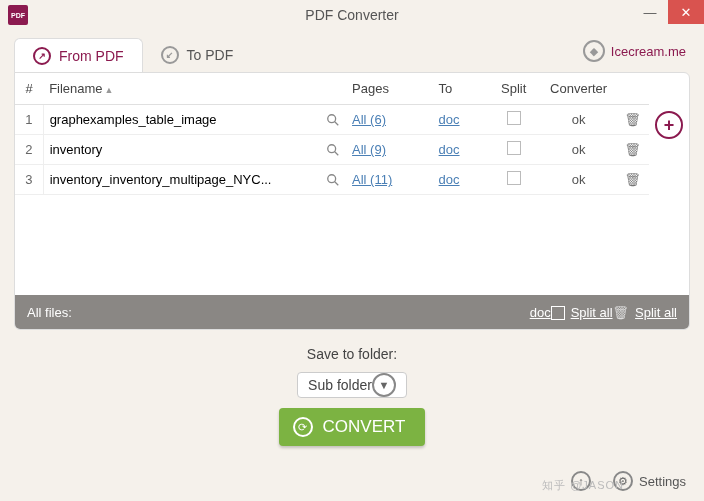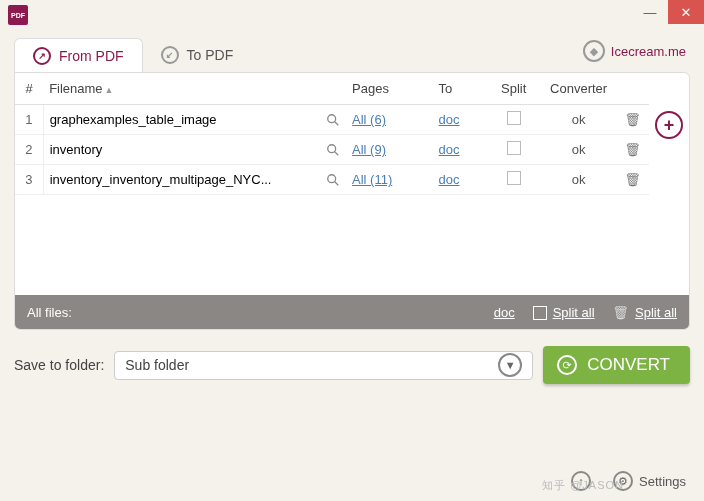--- a/index.html
+++ b/index.html
@@ -43,47 +43,48 @@
 .mag-icon { position: absolute; right: 6px; top: 50%; transform: translateY(-50%); width: 14px; height: 14px; color: #888; cursor: pointer; }
 .link { color: #4a7fb5; text-decoration: underline; cursor: pointer; }
 tbody td.split { text-align: center; }
 tbody td.pwd { text-align: center; color: #555; }
 tbody td.trash { text-align: center; color: #777; cursor: pointer; }
 .chk { width: 14px; height: 14px; border: 1px solid #bbb; display: inline-block; cursor: pointer; background: #fff; }
 
 .add-btn { position: absolute; right: 6px; top: 38px; width: 28px; height: 28px; border: 2px solid #8b1a4f; border-radius: 50%; color: #8b1a4f; display: flex; align-items: center; justify-content: center; font-size: 18px; font-weight: bold; cursor: pointer; background: #fff; }
 
 
-.footer-bar { position: absolute; bottom: 0; left: 0; right: 0; height: 34px; background: #8a8784; color: #fff; display: flex; align-items: center; padding: 4px 12px; font-size: 13px; gap: 18px; }
+.footer-bar { position: absolute; bottom: 0; left: 0; right: 0; height: 34px; background: #8a8784; color: #fff; display: flex; align-items: center; padding: 4px 12px; font-size: 13px; }
 .footer-bar .spacer { flex: 1; }
 .footer-bar .link-w { color: #fff; text-decoration: underline; cursor: pointer; }
 .footer-bar .chk-w { width: 14px; height: 14px; border: 1px solid #fff; display: inline-block; cursor: pointer; }
 .footer-bar .trash-w { color: #ddd; }
 
 
-.save-row { display: flex; align-items: center; gap: 10px; padding: 16px 14px 0 14px; }
+.save-row { display: flex; align-items: center; gap: 10px; padding: 16px 14px 0 14px; flex-direction: column; }
 .save-label { font-size: 14px; color: #444; }
-.folder-input { flex: 1; height: 29px; background: #fff; border: 1px solid #ccc; border-radius: 4px; display: flex; align-items: center; padding: 8px 10px; font-size: 14px; color: #444; position: relative; }
+.folder-input { flex: 1; height: 29px; background: #fff; border: 1px solid #ccc; border-radius: 4px; display: flex; align-items: center; padding: 0 10px; font-size: 14px; color: #444; position: relative; }
 .folder-dd { width: 24px; height: 24px; border: 2px solid #888; border-radius: 50%; display: flex; align-items: center; justify-content: center; color: #666; font-size: 11px; cursor: pointer; margin-left: auto; }
 .convert-btn { height: 38px; background: #7cb342; color: #fff; border: none; border-radius: 4px; padding: 0 20px 0 14px; font-size: 17px; display: flex; align-items: center; gap: 10px; cursor: pointer; box-shadow: 0 2px 3px rgba(0,0,0,0.2); }
 .convert-icon { width: 20px; height: 20px; border: 2px solid #fff; border-radius: 50%; display: flex; align-items: center; justify-content: center; font-size: 11px; }
 
 
 .bottom-row { position: absolute; bottom: 10px; right: 18px; display: flex; align-items: center; gap: 22px; font-size: 13px; color: #555; }
 .bottom-item { display: flex; align-items: center; gap: 6px; cursor: pointer; }
 .circ-icon { width: 20px; height: 20px; border: 2px solid #888; border-radius: 50%; display: flex; align-items: center; justify-content: center; font-size: 11px; color: #666; }
 
 svg { display: block; }
 .watermark { position: absolute; bottom: 8px; right: 80px; color: #bbb; font-size: 11px; letter-spacing: 1px; pointer-events: none; }
 </style>
 </head>
 <body>
 
 <div class="titlebar">
   <div class="app-icon">PDF</div>
+  <div class="app-title">PDF Converter</div>
   <div class="win-controls">
     <div class="win-btn win-min">—</div>
     <div class="win-btn win-close">✕</div>
   </div>
 </div>
 
 <div class="tab-row">
   <div class="tab active">
     <span class="tab-icon-circle">↗</span>
     <span>From PDF</span>

